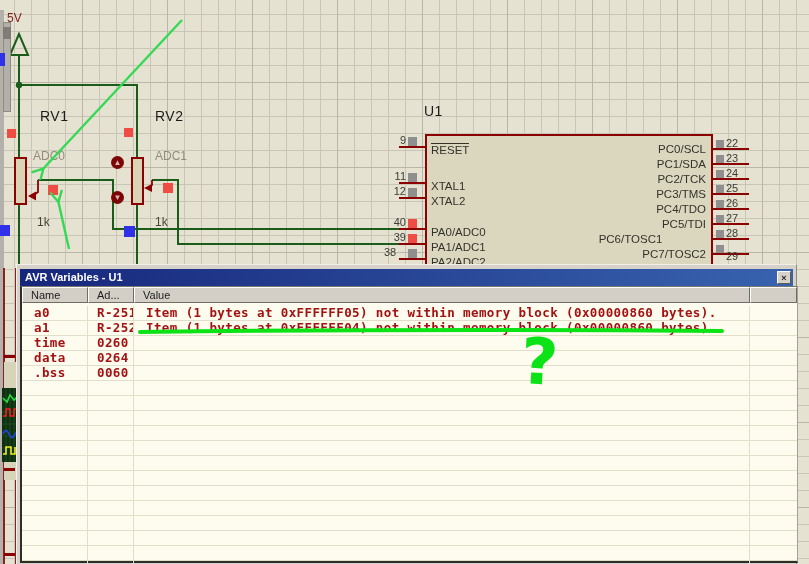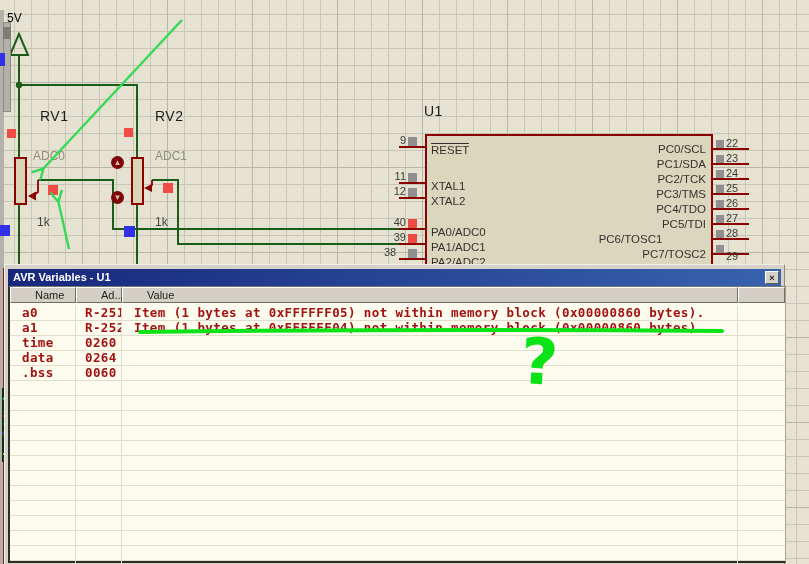--- a/index.html
+++ b/index.html
@@ -14,49 +14,49 @@
       linear-gradient(var(--grid_line,#c9c6b7) 1px,transparent 1px),
       linear-gradient(90deg,var(--grid_line,#c9c6b7) 1px,transparent 1px);
     background-size:85px 85px,85px 85px,17px 17px,17px 17px;
     background-position:-3px -3px;}
   .abs{position:absolute;}
   svg{position:absolute;left:0;top:0;overflow:visible;}
   
   .ref-label{font-size:14px;color:#1c1c1c;letter-spacing:.5px;}
   .net-label{font-size:12px;color:#8f8d7c;}
   .val-label{font-size:12px;color:#45453a;}
-  .pwr-label{font-size:12px;color:#000000;}
+  .pwr-label{font-size:12px;color:#7f1d1d;}
   .pot-body{width:13px;height:48px;background:#d9d4b6;border:2px solid var(--component_red,#8b0000);box-sizing:border-box;}
   .sq{width:9px;height:9px;}
   .sq.red{background:var(--pin_red_square,#ef4d44);}
   .sq.gray{background:var(--pin_gray_square,#8f8f8f);}
   .sq.blue{background:var(--probe_blue_square,#3030e8);}
   .adjust-btn{width:13px;height:13px;border-radius:50%;background:#7c0606;color:#dcb6b6;
     font-size:8px;line-height:13px;text-align:center;cursor:pointer;}
   .mcu-body{background:#dbd7bf;border:2px solid var(--component_red,#8b0000);box-sizing:border-box;}
   .pin-line{height:2px;background:var(--component_red,#8b0000);}
   .pin-num{font-size:11px;color:#3c3c34;}
   .pin-label{font-size:11.5px;color:#33332b;white-space:nowrap;}
   .overline{border-top:1px solid #33332b;padding-top:0px;}
   
-  #varwin{left:4px;top:264px;width:781px;height:300px;background:var(--chrome_gray,#d6d2c9);
+  #varwin{left:16px;top:264px;width:781px;height:300px;background:var(--chrome_gray,#d6d2c9);
     border-top:1px solid #f2efe9;border-left:1px solid #f2efe9;
     border-right:1px solid #8e8a80;box-sizing:border-box;}
   #titlebar{left:3px;top:4px;right:3px;height:17px;
     background:linear-gradient(90deg,var(--titlebar_left,#17277c),var(--titlebar_right,#3863ae));}
   #titlebar .title{font-size:11px;font-weight:bold;color:#ffffff;line-height:17px;padding-left:5px;display:block;}
   #close-btn{right:5px;top:6px;width:14px;height:13px;background:var(--chrome_gray,#d6d2c9);
     border-top:1px solid #fff;border-left:1px solid #fff;border-right:1px solid #5f5b52;border-bottom:1px solid #5f5b52;
     font-size:9px;font-weight:bold;color:#222;text-align:center;line-height:12px;box-sizing:border-box;cursor:pointer;}
   #content{left:3px;top:21px;width:775px;height:274px;background:var(--window_bg,#fdfcee);
     border-left:2px solid #2e2e28;border-bottom:2px solid #2e2e28;border-top:1px solid #7a766c;border-right:1px solid #a5a198;box-sizing:content-box;}
   #header-row{display:flex;height:16px;}
   .hcell{background:#d3cfc6;border-top:1px solid #ffffff;border-left:1px solid #ffffff;
     border-right:1px solid #716d64;border-bottom:1px solid #716d64;box-sizing:border-box;
-    font-size:11px;color:#1d1d1d;line-height:14px;padding-left:24px;}
+    font-size:11px;color:#1d1d1d;line-height:14px;padding-left:8px;}
   .hcell.c1{width:66px;} .hcell.c2{width:46px;} .hcell.c3{width:616px;} .hcell.c4{flex:1;}
   #var-rows{position:relative;padding-top:3px;}
   .vrow{display:flex;height:14px;border-bottom:1px solid #e1deca;}
   .vcell{box-sizing:border-box;border-right:1px solid #e1deca;height:14px;
     font-family:"DejaVu Sans Mono",monospace;font-weight:bold;font-size:12.5px;letter-spacing:.4px;
     color:var(--variable_text_red,#a31212);line-height:13px;white-space:nowrap;overflow:hidden;}
   .vcell.c1{width:66px;padding-left:12px;} .vcell.c2{width:46px;padding-left:9px;}
   .vcell.c3{width:616px;padding-left:12px;} .vcell.c4{flex:1;border-right:none;}
   
   #qmark{left:521px;top:330px;font-size:64px;font-weight:bold;color:var(--highlight_green,#0ce316);

